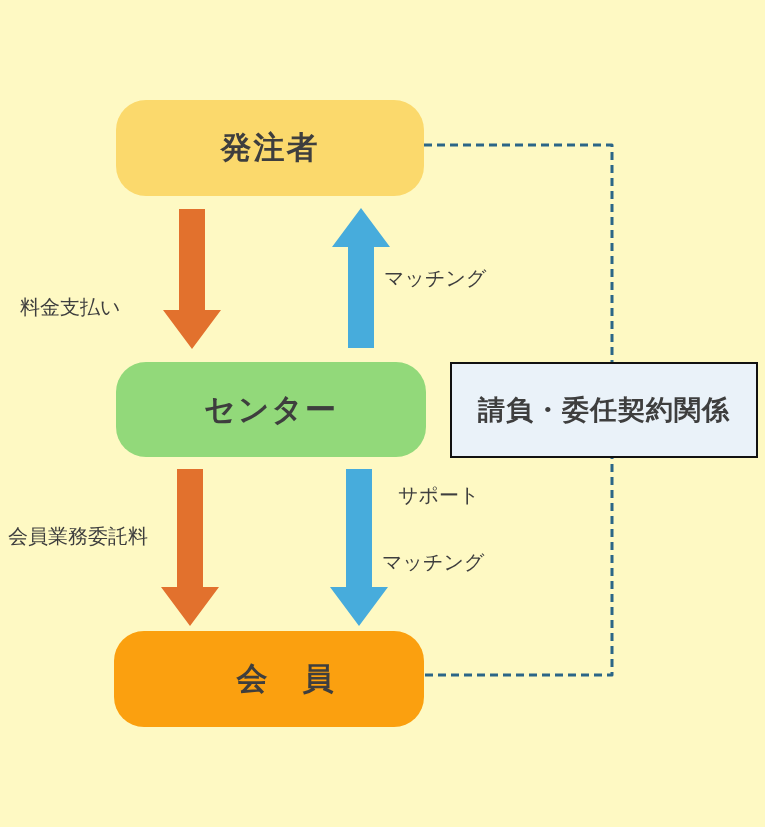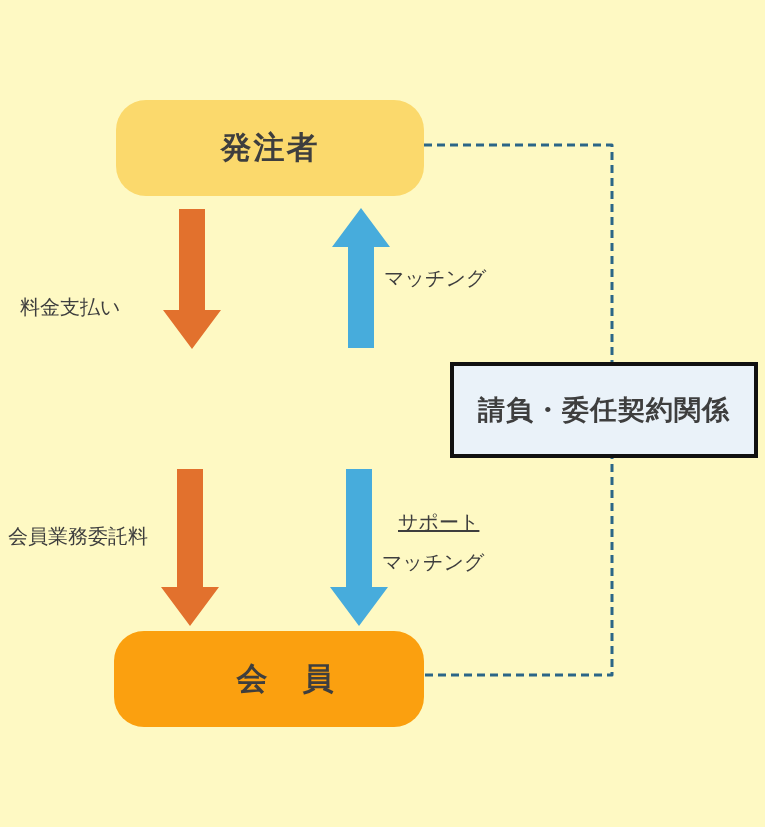--- a/index.html
+++ b/index.html
@@ -35,41 +35,41 @@
   }
   .node-orderer { left: 116px; top: 100px; width: 308px; height: 96px; }
   .node-center  { left: 116px; top: 362px; width: 310px; height: 95px; }
   .node-member  { left: 114px; top: 631px; width: 310px; height: 96px; }
 
   .side-panel {
     position: absolute;
     left: 450px; top: 362px;
     width: 308px; height: 96px;
     z-index: 3;
-    border: 4px solid #0369a1;
+    border: 2px solid #0369a1;
     display: flex;
     align-items: center;
     justify-content: center;
     font-size: 27px;
     font-weight: bold;
     letter-spacing: 1px;
   }
 
   .edge-label {
     position: absolute;
     z-index: 3;
     font-size: 20px;
     line-height: 1.1;
     white-space: nowrap;
   }
   .lbl-usage        { left: 36px;  top: 248px; }
   .lbl-payment      { left: 20px;  top: 296px; }
   .lbl-coordination { left: 384px; top: 267px; }
   .lbl-commission   { left: 8px;   top: 527px; font-family: Liberation Mono, monospace; }
-  .lbl-support      { left: 398px; top: 511px; text-decoration: underline; }
+  .lbl-support      { left: 398px; top: 484px; }
   .lbl-matching     { left: 382px; top: 551px; }
 </style>
 </head>
 <body>
 
 <div class="canvas" style="color: rgb(62, 62, 62);">
 
   <svg class="arrow-layer" viewBox="0 0 765 827" xmlns="http://www.w3.org/2000/svg">
 
     <path d="M 424 145 H 612 V 675 H 423" fill="none" stroke-width="3" stroke-dasharray="8 5" stroke-linejoin="round" stroke="#2B6687"></path>
@@ -80,20 +80,23 @@
 
     <polygon points="177,469 203,469 203,587 219,587 190,626 161,587 177,587" fill="#E2712D"></polygon>
 
     <polygon points="346,469 372,469 372,587 388,587 359,626 330,587 346,587" fill="#47ACDC"></polygon>
   </svg>
 
   <div class="node node-orderer" style="background-color: rgb(251, 217, 108);">
     <span>発注者</span>
   </div>
 
+  <div class="node node-center" style="background-color: rgb(146, 217, 122);">
+    <span>センター</span>
+  </div>
 
   <div class="node node-member" style="background-color: rgb(251, 160, 15); padding-left: 34px;">
     <span>会　員</span>
   </div>
 
   <div class="side-panel" style="background-color: rgb(234, 242, 249); border-color: rgb(17, 17, 17);">
     <span>請負・委任契約関係</span>
   </div>
 
   <div class="edge-label lbl-payment">料金支払い</div>

